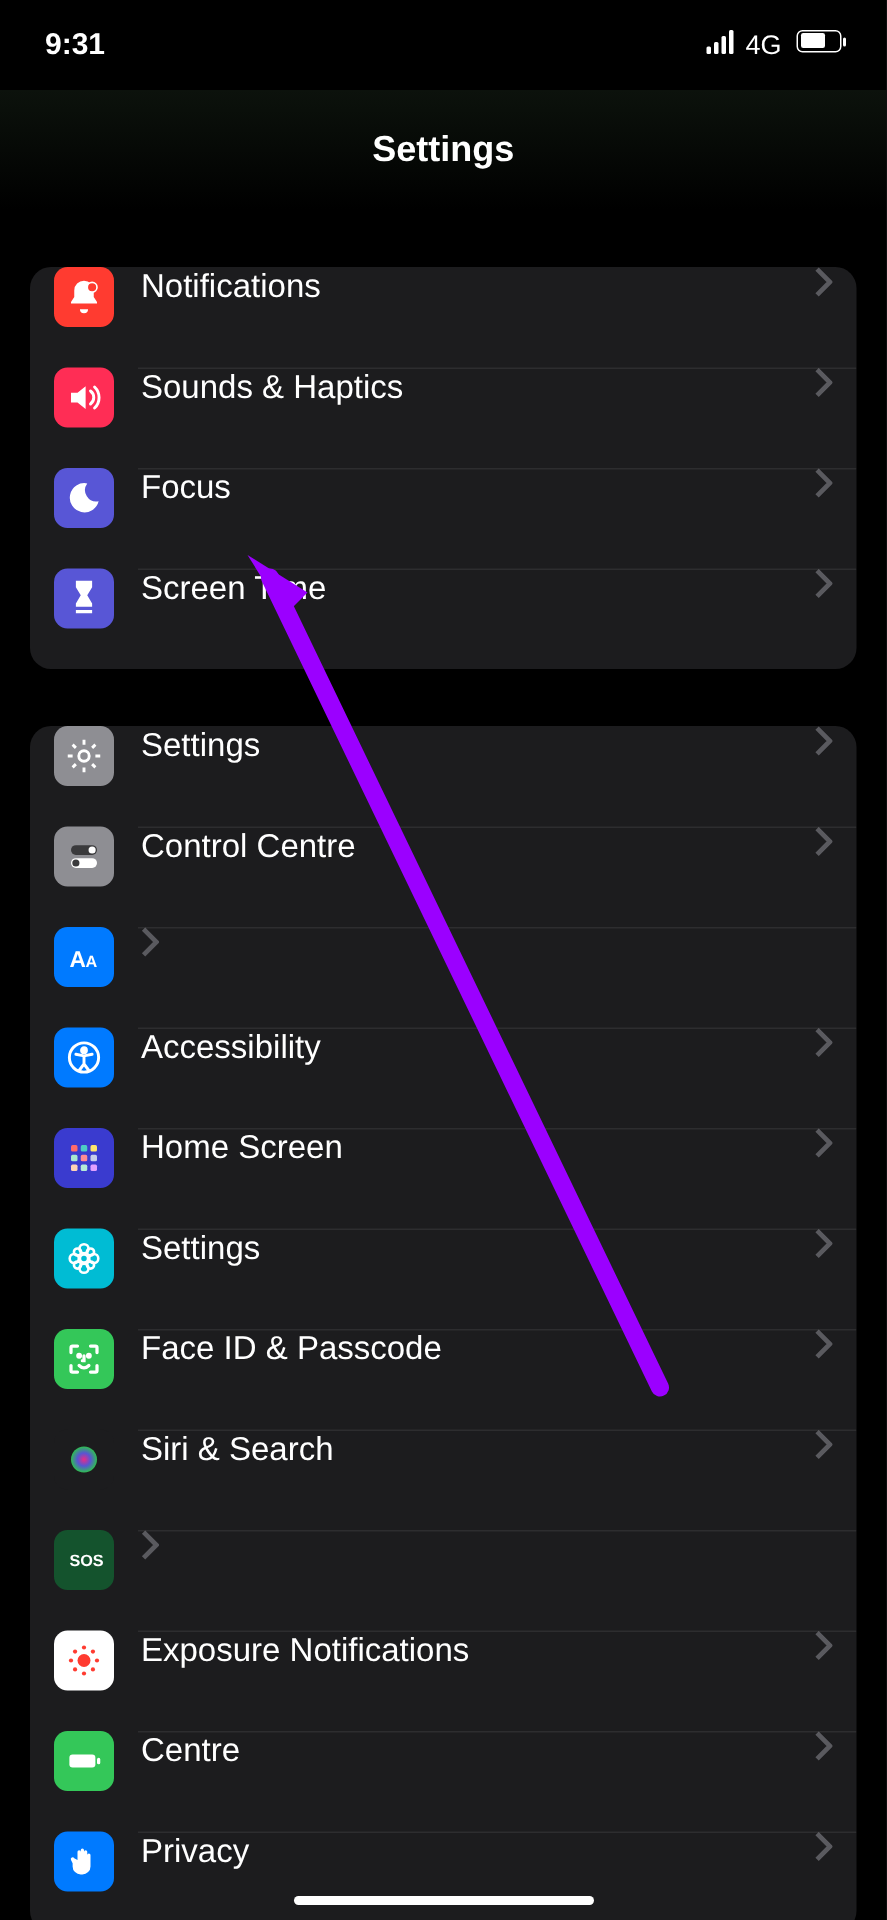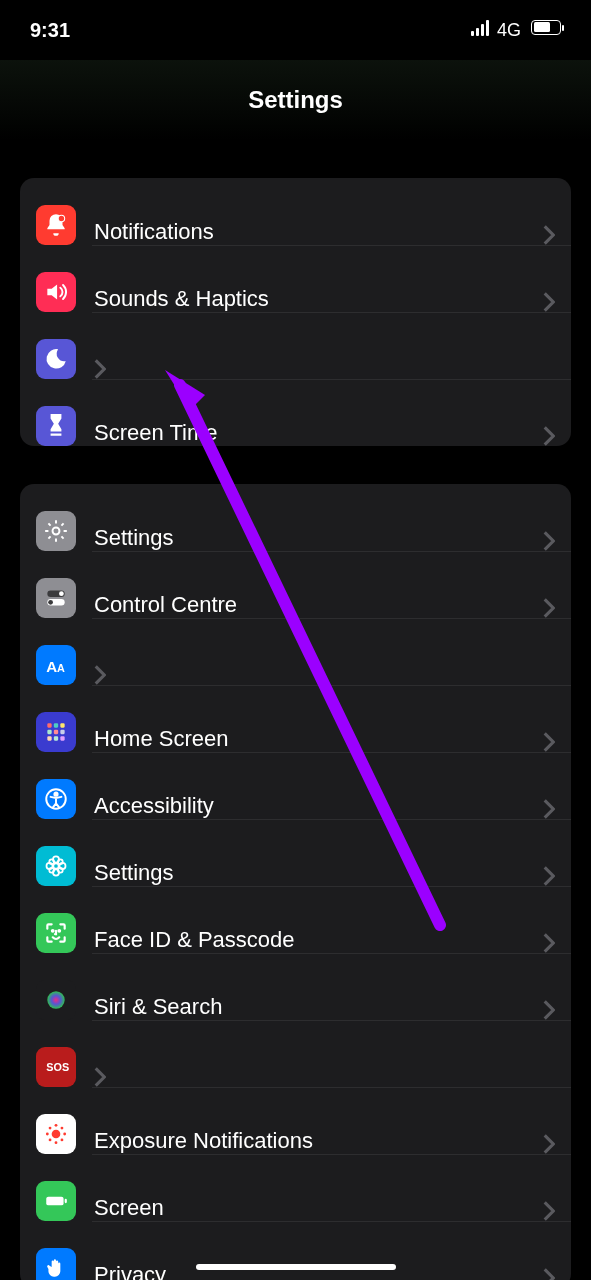--- a/index.html
+++ b/index.html
@@ -49,21 +49,21 @@
 
     .content { padding: 0 20px; }
     .group {
       background: #1c1c1e;
       border-radius: 14px;
       margin-top: 38px;
       overflow: hidden;
     }
     .row {
       display: flex;
-      align-items: flex-end;
+      align-items: flex-start;
       height: 67px;
       padding: 0 16px;
       position: relative;
     }
     .row + .row::before {
       content: '';
       position: absolute;
       left: 72px; right: 0; top: 0;
       height: 1px;
       background: rgba(255,255,255,0.08);
@@ -148,20 +148,21 @@
             <path d="M1 1l6 6-6 6"></path>
           </svg>
         </span>
     </div>
     <div class="row">
       <div class="icon-box" style="background:#5856d6">
         <svg viewBox="0 0 24 24" fill="#fff">
             <path d="M14 3a9 9 0 1 0 7 11 7 7 0 0 1-7-11z"></path>
           </svg>
       </div>
+      <span class="row-label">Focus</span>
       <span class="chevron">
           <svg viewBox="0 0 8 14" fill="none" stroke="currentColor" stroke-width="2.2">
             <path d="M1 1l6 6-6 6"></path>
           </svg>
         </span>
     </div>
     <div class="row">
       <div class="icon-box" style="background:#5856d6">
         <svg viewBox="0 0 24 24" fill="#fff">
             <path d="M7 3h10v2l-3 5 3 5v2H7v-2l3-5-3-5V3zm0 18h10v-2H7v2zM7 1h10v2H7V1z"></path>
@@ -207,20 +208,35 @@
           </svg>
         </span>
     </div>
     <div class="row">
       <div class="icon-box" style="background:#007aff">
         <svg viewBox="0 0 24 24" fill="#fff">
             <text x="3" y="18" font-size="14" font-weight="700" font-family="Arial">A</text>
             <text x="13" y="18" font-size="10" font-weight="700" font-family="Arial">A</text>
           </svg>
       </div>
+      <span class="chevron">
+          <svg viewBox="0 0 8 14" fill="none" stroke="currentColor" stroke-width="2.2">
+            <path d="M1 1l6 6-6 6"></path>
+          </svg>
+        </span>
+    </div>
+    <div class="row">
+      <div class="icon-box" style="background:#007aff">
+        <svg viewBox="0 0 24 24" fill="none" stroke="#fff" stroke-width="1.8">
+            <circle cx="12" cy="12" r="9"></circle>
+            <circle cx="12" cy="7.5" r="1.5" fill="#fff"></circle>
+            <path d="M7 10l5 1 5-1M12 11v5m-3 4l3-4 3 4" stroke-linecap="round"></path>
+          </svg>
+      </div>
+      <span class="row-label">Accessibility</span>
       <span class="chevron">
           <svg viewBox="0 0 8 14" fill="none" stroke="currentColor" stroke-width="2.2">
             <path d="M1 1l6 6-6 6"></path>
           </svg>
         </span>
     </div>
     <div class="row">
       <div class="icon-box" style="background:#3a3bcf">
         <svg viewBox="0 0 24 24">
             <rect x="4" y="4" width="4" height="4" rx="1" fill="#ff6b6b"></rect>
@@ -228,35 +244,20 @@
             <rect x="16" y="4" width="4" height="4" rx="1" fill="#ffe66d"></rect>
             <rect x="4" y="10" width="4" height="4" rx="1" fill="#a8e6cf"></rect>
             <rect x="10" y="10" width="4" height="4" rx="1" fill="#ff8b94"></rect>
             <rect x="16" y="10" width="4" height="4" rx="1" fill="#c7ceea"></rect>
             <rect x="4" y="16" width="4" height="4" rx="1" fill="#ffd3b6"></rect>
             <rect x="10" y="16" width="4" height="4" rx="1" fill="#b5ead7"></rect>
             <rect x="16" y="16" width="4" height="4" rx="1" fill="#e2a0ff"></rect>
           </svg>
       </div>
       <span class="row-label">Home Screen</span>
-      <span class="chevron">
-          <svg viewBox="0 0 8 14" fill="none" stroke="currentColor" stroke-width="2.2">
-            <path d="M1 1l6 6-6 6"></path>
-          </svg>
-        </span>
-    </div>
-    <div class="row">
-      <div class="icon-box" style="background:#007aff">
-        <svg viewBox="0 0 24 24" fill="none" stroke="#fff" stroke-width="1.8">
-            <circle cx="12" cy="12" r="9"></circle>
-            <circle cx="12" cy="7.5" r="1.5" fill="#fff"></circle>
-            <path d="M7 10l5 1 5-1M12 11v5m-3 4l3-4 3 4" stroke-linecap="round"></path>
-          </svg>
-      </div>
-      <span class="row-label">Accessibility</span>
       <span class="chevron">
           <svg viewBox="0 0 8 14" fill="none" stroke="currentColor" stroke-width="2.2">
             <path d="M1 1l6 6-6 6"></path>
           </svg>
         </span>
     </div>
     <div class="row">
       <div class="icon-box" style="background:#00bcd4">
         <svg viewBox="0 0 24 24" fill="none" stroke="#fff" stroke-width="1.6">
             <circle cx="12" cy="12" r="2.5"></circle>
@@ -307,21 +308,21 @@
           </svg>
       </div>
       <span class="row-label">Siri &amp; Search</span>
       <span class="chevron">
           <svg viewBox="0 0 8 14" fill="none" stroke="currentColor" stroke-width="2.2">
             <path d="M1 1l6 6-6 6"></path>
           </svg>
         </span>
     </div>
     <div class="row">
-      <div class="icon-box" style="background:#b91c1c">
+      <div class="icon-box" style="background:#14532d">
         <svg viewBox="0 0 24 24">
             <text x="3" y="16" font-size="10" font-weight="900" font-family="Arial" fill="#fff">SOS</text>
           </svg>
       </div>
       <span class="chevron">
           <svg viewBox="0 0 8 14" fill="none" stroke="currentColor" stroke-width="2.2">
             <path d="M1 1l6 6-6 6"></path>
           </svg>
         </span>
     </div>
@@ -348,21 +349,21 @@
           </svg>
         </span>
     </div>
     <div class="row">
       <div class="icon-box" style="background:#34c759">
         <svg viewBox="0 0 24 24" fill="#fff">
             <rect x="3" y="8" width="16" height="8" rx="2"></rect>
             <rect x="20" y="10" width="2" height="4" rx="1"></rect>
           </svg>
       </div>
-      <span class="row-label">Screen</span>
+      <span class="row-label">Centre</span>
       <span class="chevron">
           <svg viewBox="0 0 8 14" fill="none" stroke="currentColor" stroke-width="2.2">
             <path d="M1 1l6 6-6 6"></path>
           </svg>
         </span>
     </div>
     <div class="row">
       <div class="icon-box" style="background:#007aff">
         <svg viewBox="0 0 24 24" fill="#fff">
             <path d="M8 11V6a1 1 0 1 1 2 0v4V5a1 1 0 1 1 2 0v5V6a1 1 0 1 1 2 0v5V8a1 1 0 1 1 2 0v7a5 5 0 0 1-5 5h-1a5 5 0 0 1-5-5v-2l-1-2a1 1 0 0 1 2-1l2 1z"></path>

